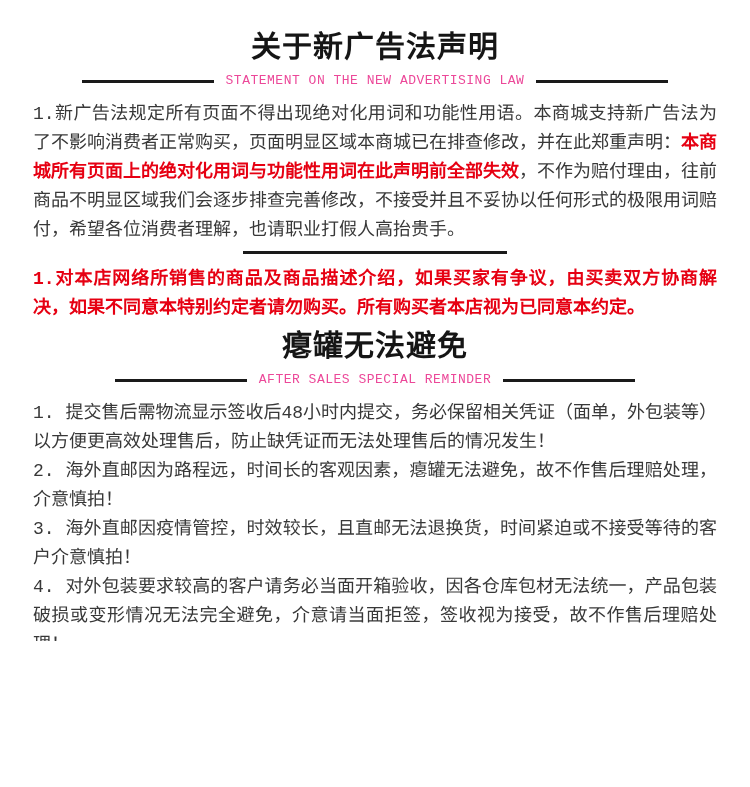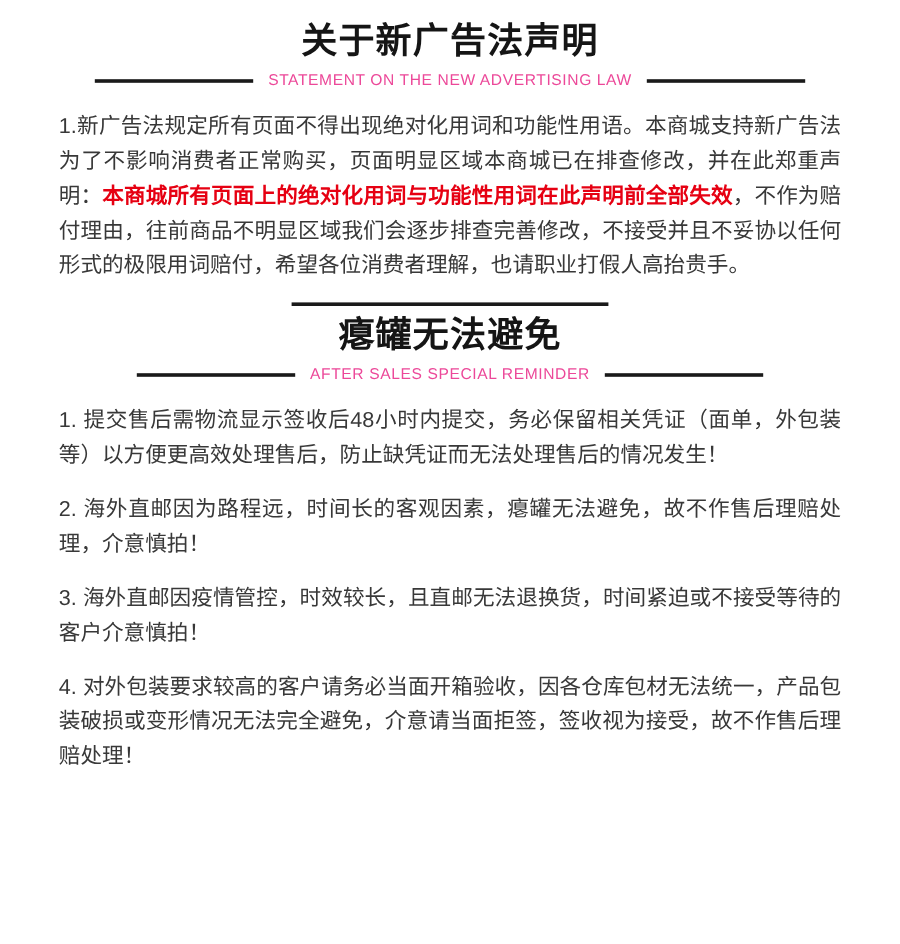--- a/index.html
+++ b/index.html
@@ -1,23 +1,23 @@
 <!DOCTYPE html>
 <html lang="zh-CN"><head>
 <meta charset="utf-8">
 <style>
   html, body { margin: 0; padding: 0; background: #ffffff; }
   .page {
     width: 750px;
     height: 641px;
     box-sizing: border-box;
-    padding: 16px 33px 0;
+    padding: 30px 33px 0;
     background: #ffffff;
     overflow: hidden;
-    font-family: Liberation Sans, sans-serif;
+    font-family: Liberation Mono, monospace;
   }
   .sec { margin: 0; }
   .sec + .sec { margin-top: 6px; }
   .sec-title {
     margin: 0;
     text-align: center;
     font-size: 30px;
     line-height: 38px;
     font-weight: bold;
     color: #151515;
@@ -38,21 +38,21 @@
   .sub-text {
     font-size: 13px;
     line-height: 16px;
     color: #ec4899;
     letter-spacing: 0.5px;
     margin: 0 12px;
     white-space: nowrap;
   }
   .paras { margin-top: 11px; }
   .para {
-    margin: 16px;
+    margin: 0;
     font-size: 18px;
     line-height: 29px;
     color: #383838;
     text-align: justify;
   }
   .seg-red {
     color: #e60012;
     font-weight: bold;
   }
 </style>
@@ -71,20 +71,23 @@
     <div class="paras">
       <p class="para"><span>1.新广告法规定所有页面不得出现绝对化用词和功能性用语。本商城支持新广告法为了不影响消费者正常购买，页面明显区域本商城已在排查修改，并在此郑重声明：</span><span class="seg-red">本商城所有页面上的绝对化用词与功能性用词在此声明前全部失效</span><span>，不作为赔付理由，往前商品不明显区域我们会逐步排查完善修改，不接受并且不妥协以任何形式的极限用词赔付，希望各位消费者理解，也请职业打假人高抬贵手。</span></p>
     </div>
   </section>
 
   <section class="sec">
     <div class="sub-row">
       <span class="sub-line"></span>
       <span class="sub-line"></span>
     </div>
+    <div class="paras">
+      <p class="para"><span class="seg-red">1.对本店网络所销售的商品及商品描述介绍，如果买家有争议，由买卖双方协商解决，如果不同意本特别约定者请勿购买。所有购买者本店视为已同意本约定。</span></p>
+    </div>
   </section>
 
   <section class="sec">
     <h2 class="sec-title">瘪罐无法避免</h2>
     <div class="sub-row">
       <span class="sub-line"></span>
       <span class="sub-text">AFTER SALES SPECIAL REMINDER</span>
       <span class="sub-line"></span>
     </div>
     <div class="paras">

